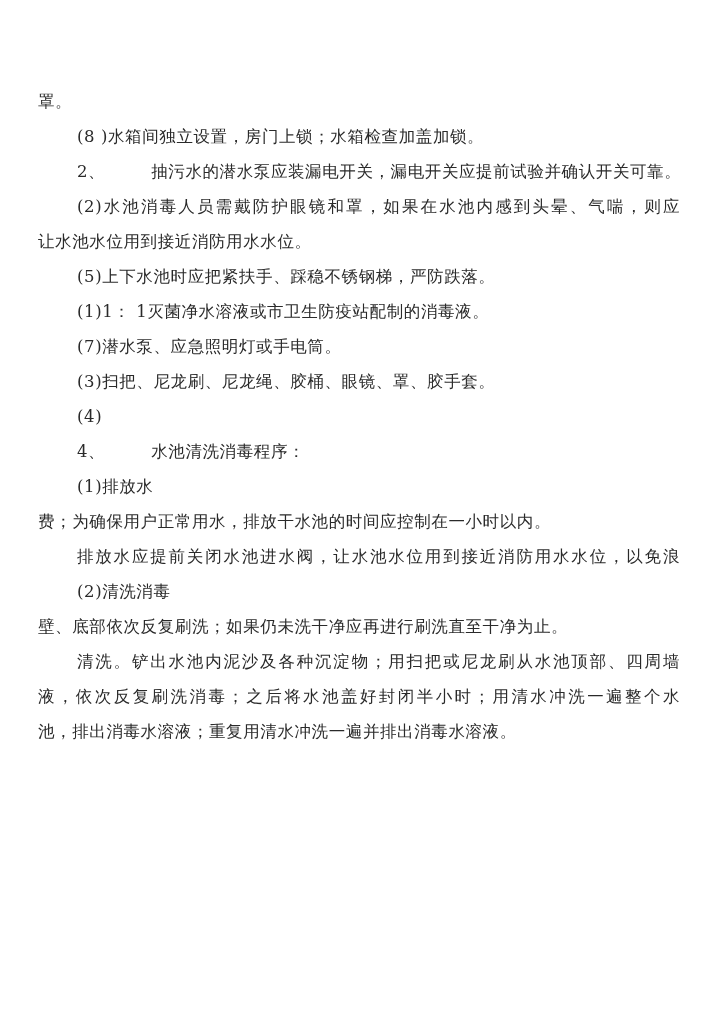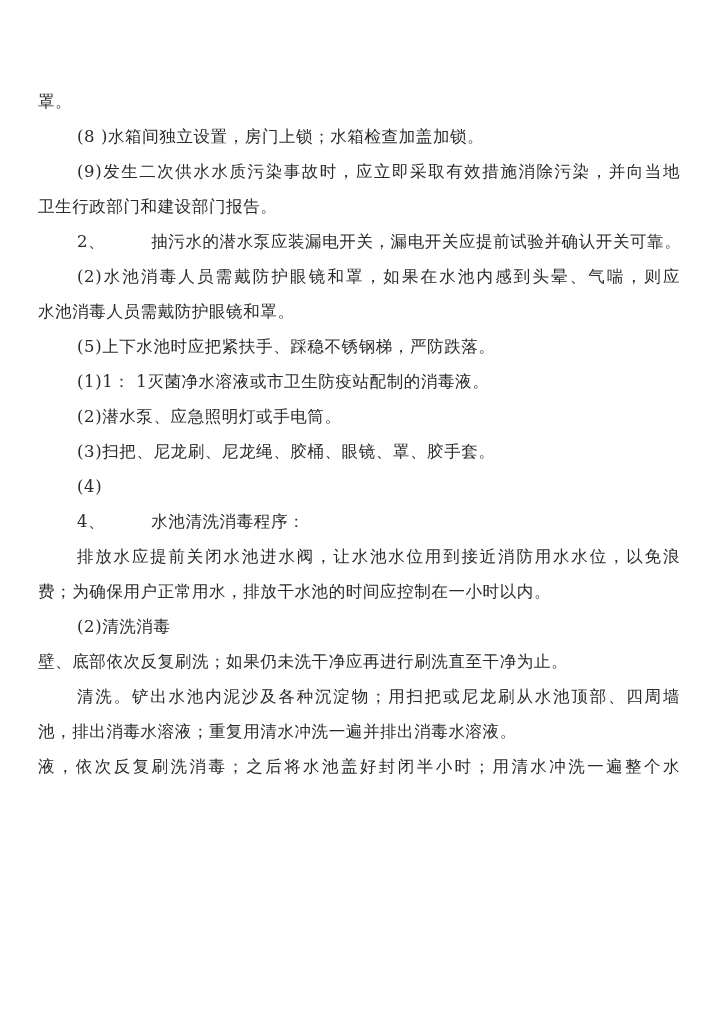--- a/index.html
+++ b/index.html
@@ -39,60 +39,57 @@
   </style>
 </head>
 <body>
 
 <div class="page">
 
   <div class="line">罩。</div>
 
   <div class="line indent">(8 )水箱间独立设置，房门上锁；水箱检查加盖加锁。</div>
 
-  <div>
-    <div class="line indent justify">(9)发生二次供水水质污染事故时，应立即采取有效措施消除污染，并向当地</div>
-    <div class="line">卫生行政部门和建设部门报告。</div>
-  </div>
 
   <div class="line indent">
     <span>2、</span><span class="num-gap"></span><span>抽污水的潜水泵应装漏电开关，漏电开关应提前试验并确认开关可靠。</span>
   </div>
 
   <div>
     <div class="line indent justify">(2)水池消毒人员需戴防护眼镜和罩，如果在水池内感到头晕、气喘，则应</div>
-    <div class="line">水池消毒人员需戴防护眼镜和罩。</div>
+    <div class="line">让水池水位用到接近消防用水水位。</div>
   </div>
 
   <div class="line indent">(5)上下水池时应把紧扶手、踩稳不锈钢梯，严防跌落。</div>
 
 
   <div class="line indent">(1)1： 1灭菌净水溶液或市卫生防疫站配制的消毒液。</div>
-  <div class="line indent">(2)潜水泵、应急照明灯或手电筒。</div>
+  <div class="line indent">(7)潜水泵、应急照明灯或手电筒。</div>
   <div class="line indent">(3)扫把、尼龙刷、尼龙绳、胶桶、眼镜、罩、胶手套。</div>
   <div class="line indent">(4)</div>
 
   <div class="line indent">
     <span>4、</span><span class="num-gap"></span><span>水池清洗消毒程序：</span>
   </div>
 
+  <div class="line indent">(1)排放水</div>
 
   <div>
+    <div class="line">费；为确保用户正常用水，排放干水池的时间应控制在一小时以内。</div>
     <div class="line indent justify">排放水应提前关闭水池进水阀，让水池水位用到接近消防用水水位，以免浪</div>
-    <div class="line">费；为确保用户正常用水，排放干水池的时间应控制在一小时以内。</div>
   </div>
 
   <div class="line indent">(2)清洗消毒</div>
 
   <div>
     <div class="line">壁、底部依次反复刷洗；如果仍未洗干净应再进行刷洗直至干净为止。</div>
     <div class="line indent justify">清洗。铲出水池内泥沙及各种沉淀物；用扫把或尼龙刷从水池顶部、四周墙</div>
   </div>
 
   <div>
+    <div class="line justify">液，依次反复刷洗消毒；之后将水池盖好封闭半小时；用清水冲洗一遍整个水</div>
     <div class="line">池，排出消毒水溶液；重复用清水冲洗一遍并排出消毒水溶液。</div>
-    <div class="line justify">液，依次反复刷洗消毒；之后将水池盖好封闭半小时；用清水冲洗一遍整个水</div>
   </div>
 
   <div class="gap"></div>
 
 
 </div>
 
 </body></html>

